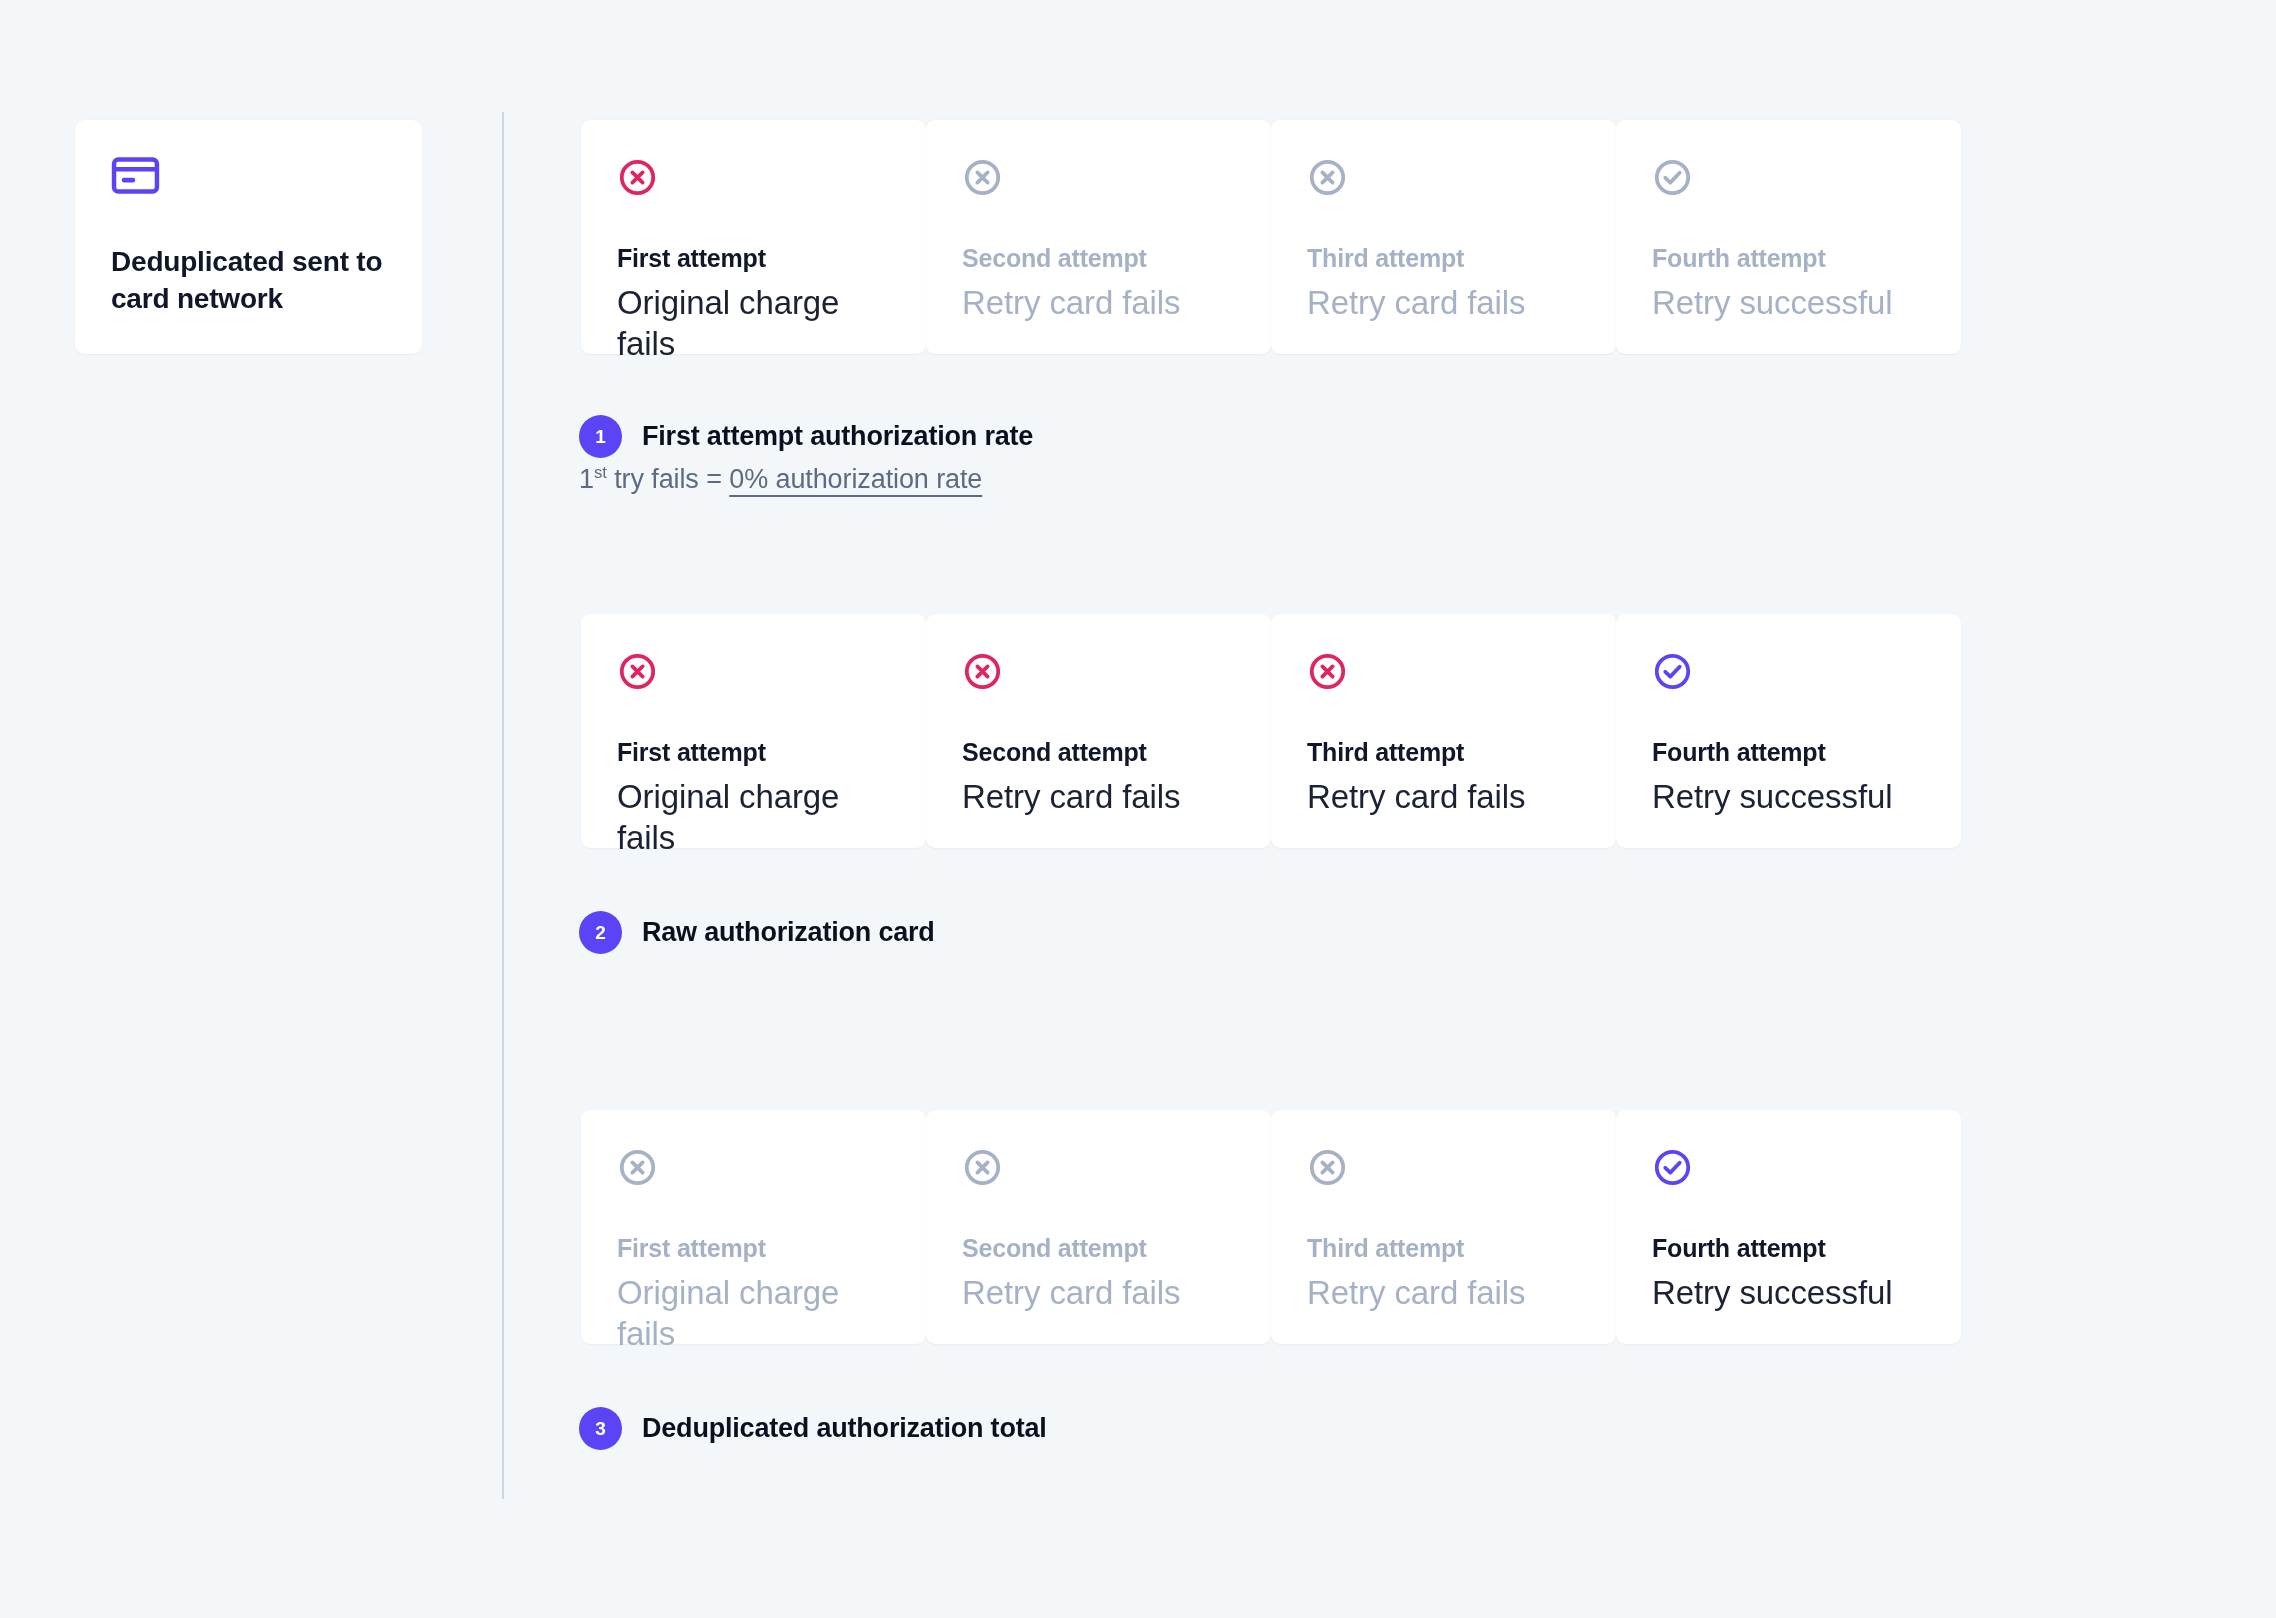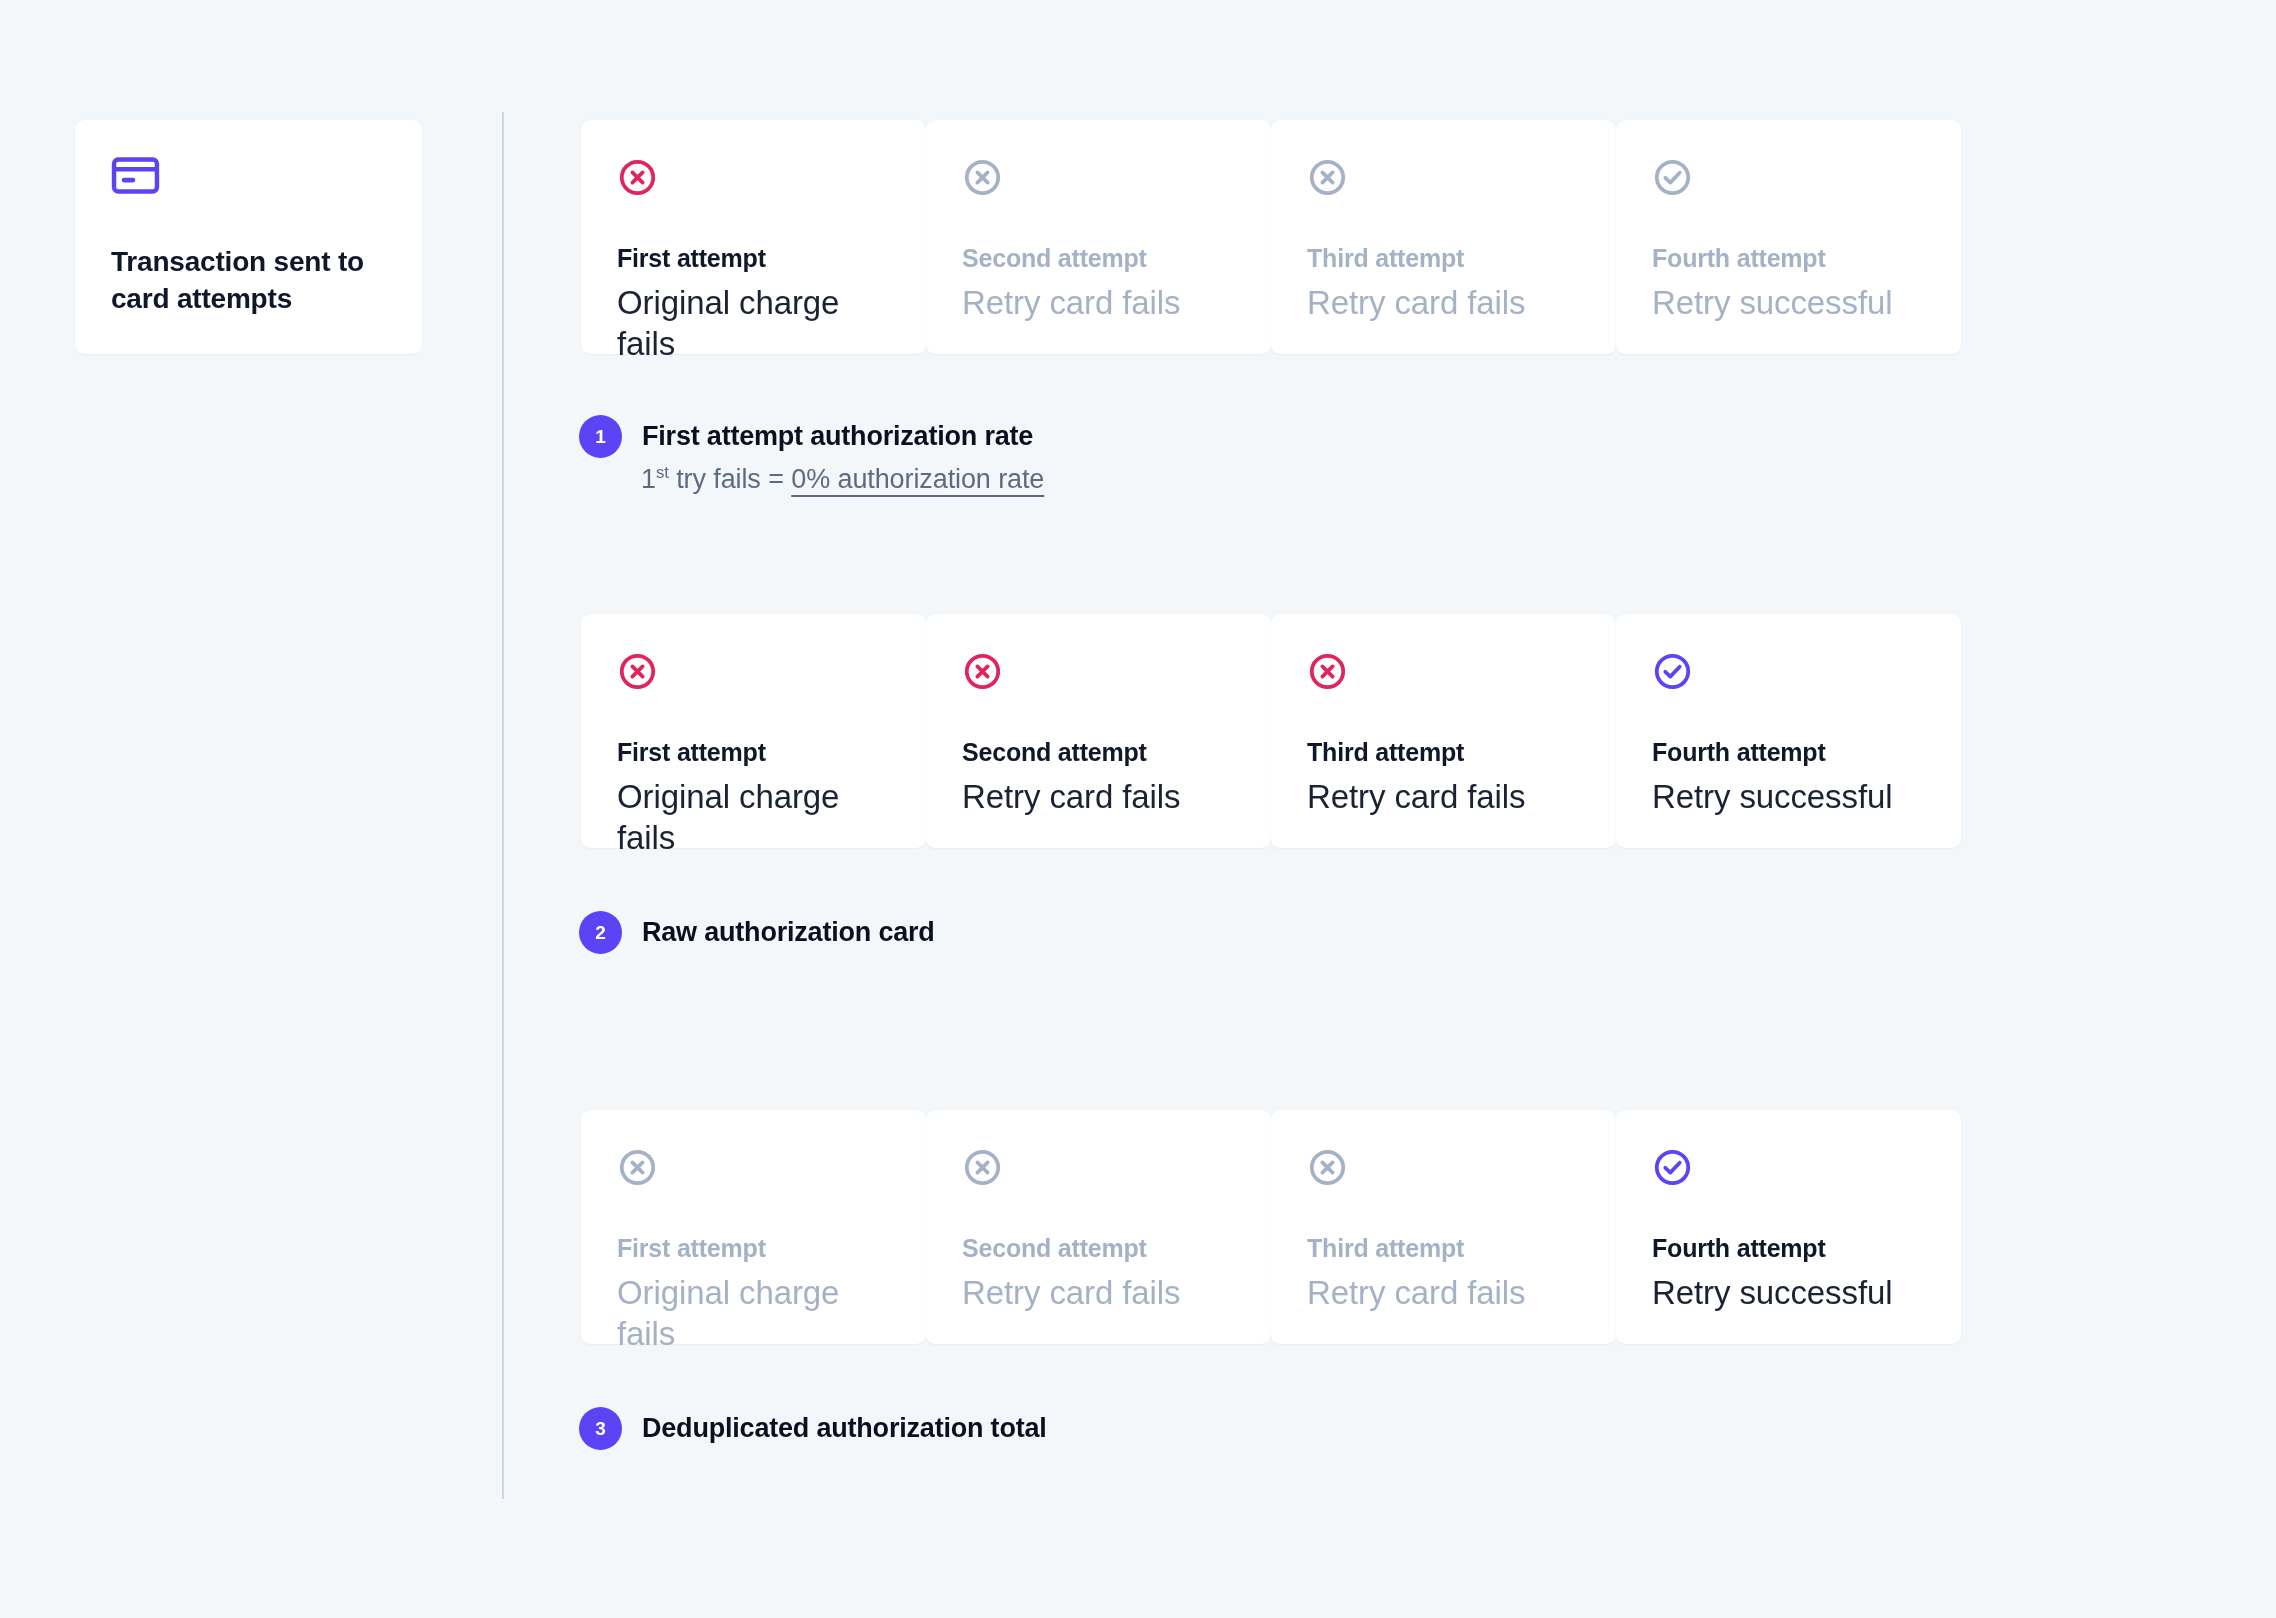--- a/index.html
+++ b/index.html
@@ -75,41 +75,41 @@
   .note .htxt{
     margin-left:20px;
     font-size:27px;font-weight:700;color:#0b1020;
     letter-spacing:-0.2px;white-space:nowrap;
   }
   .note .sub{
     margin-top:5.6px;
     font-size:27px;font-weight:400;color:#5d6b82;
     letter-spacing:-0.1px;white-space:nowrap;
   }
-  .note-1 .sub{margin-left:62px;}
+  .note-1 .sub{}
   .note-2 .sub{margin-left:62px;}
   .note-3 .sub{margin-left:62px;}
   .sub .u{
     text-decoration:underline;
     text-underline-offset:6.6px;
     text-decoration-thickness:1.9px;
     color:#5d6b82;
   }
   .sup{font-size:.62em;vertical-align:super;line-height:0;}
 </style>
 </head>
 <body>
 
 <div class="source-card">
   <svg class="source-icon" viewBox="0 0 26 20" fill="none">
     <rect x="1.4" y="1.4" width="23.2" height="17.2" rx="2.2" stroke="#5b44f5" stroke-width="2.4"></rect>
     <line x1="1.4" y1="6.6" x2="24.6" y2="6.6" stroke="#5b44f5" stroke-width="2.4"></line>
     <rect x="5.6" y="11.2" width="7.2" height="2.6" rx="1.1" fill="#5b44f5"></rect>
   </svg>
-  <div class="source-title">Transaction sent to card attempts</div>
+  <div class="source-title">Deduplicated sent to card network</div>
 </div>
 
 <div class="divider"></div>
 
 <div class="row row-1">
     <div class="acard">
       <svg class="ico" viewBox="0 0 24 24" fill="none">
         <circle cx="12" cy="12" r="9.2" stroke="#e0245e" stroke-width="2.2"></circle>
         <path d="M9 9 L15 15 M15 9 L9 15" stroke="#e0245e" stroke-width="2.2" stroke-linecap="round"></path>
       </svg>

